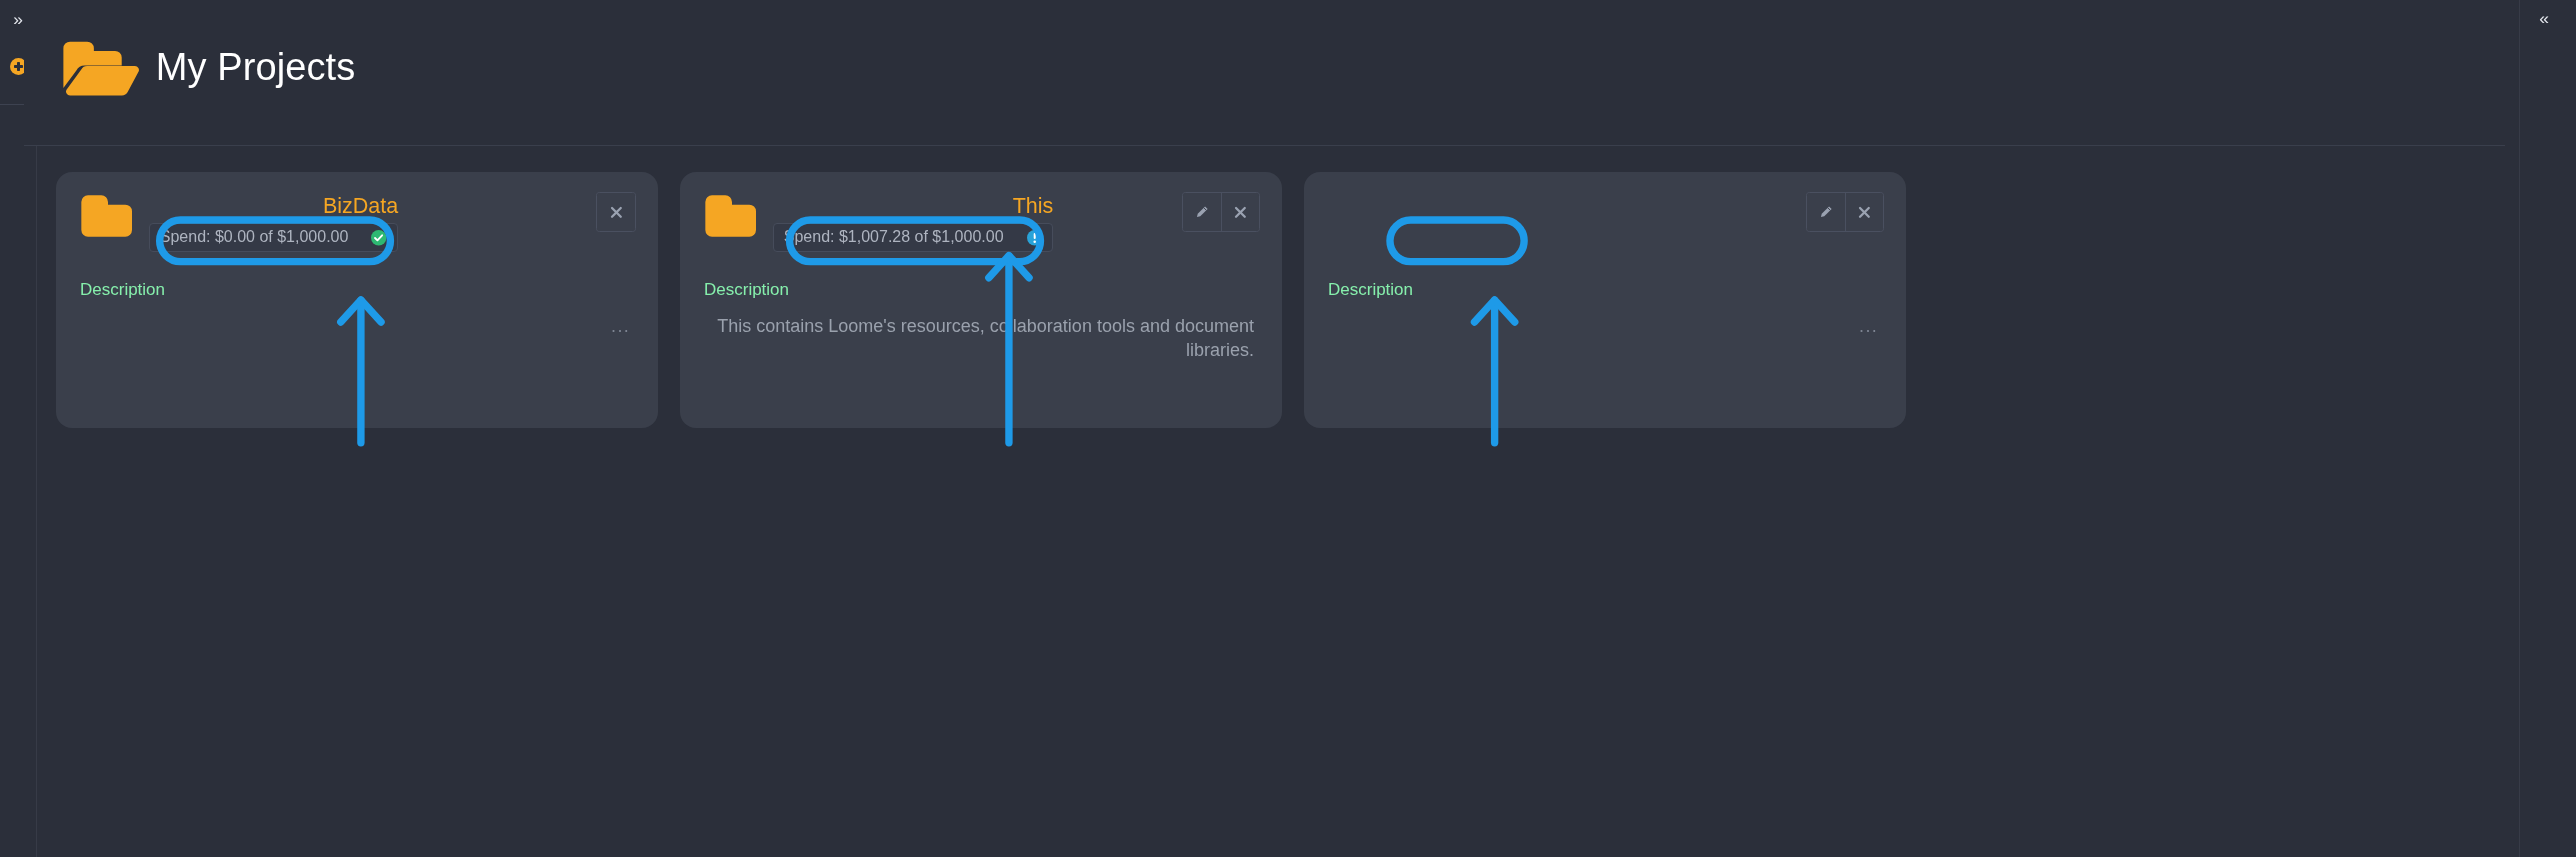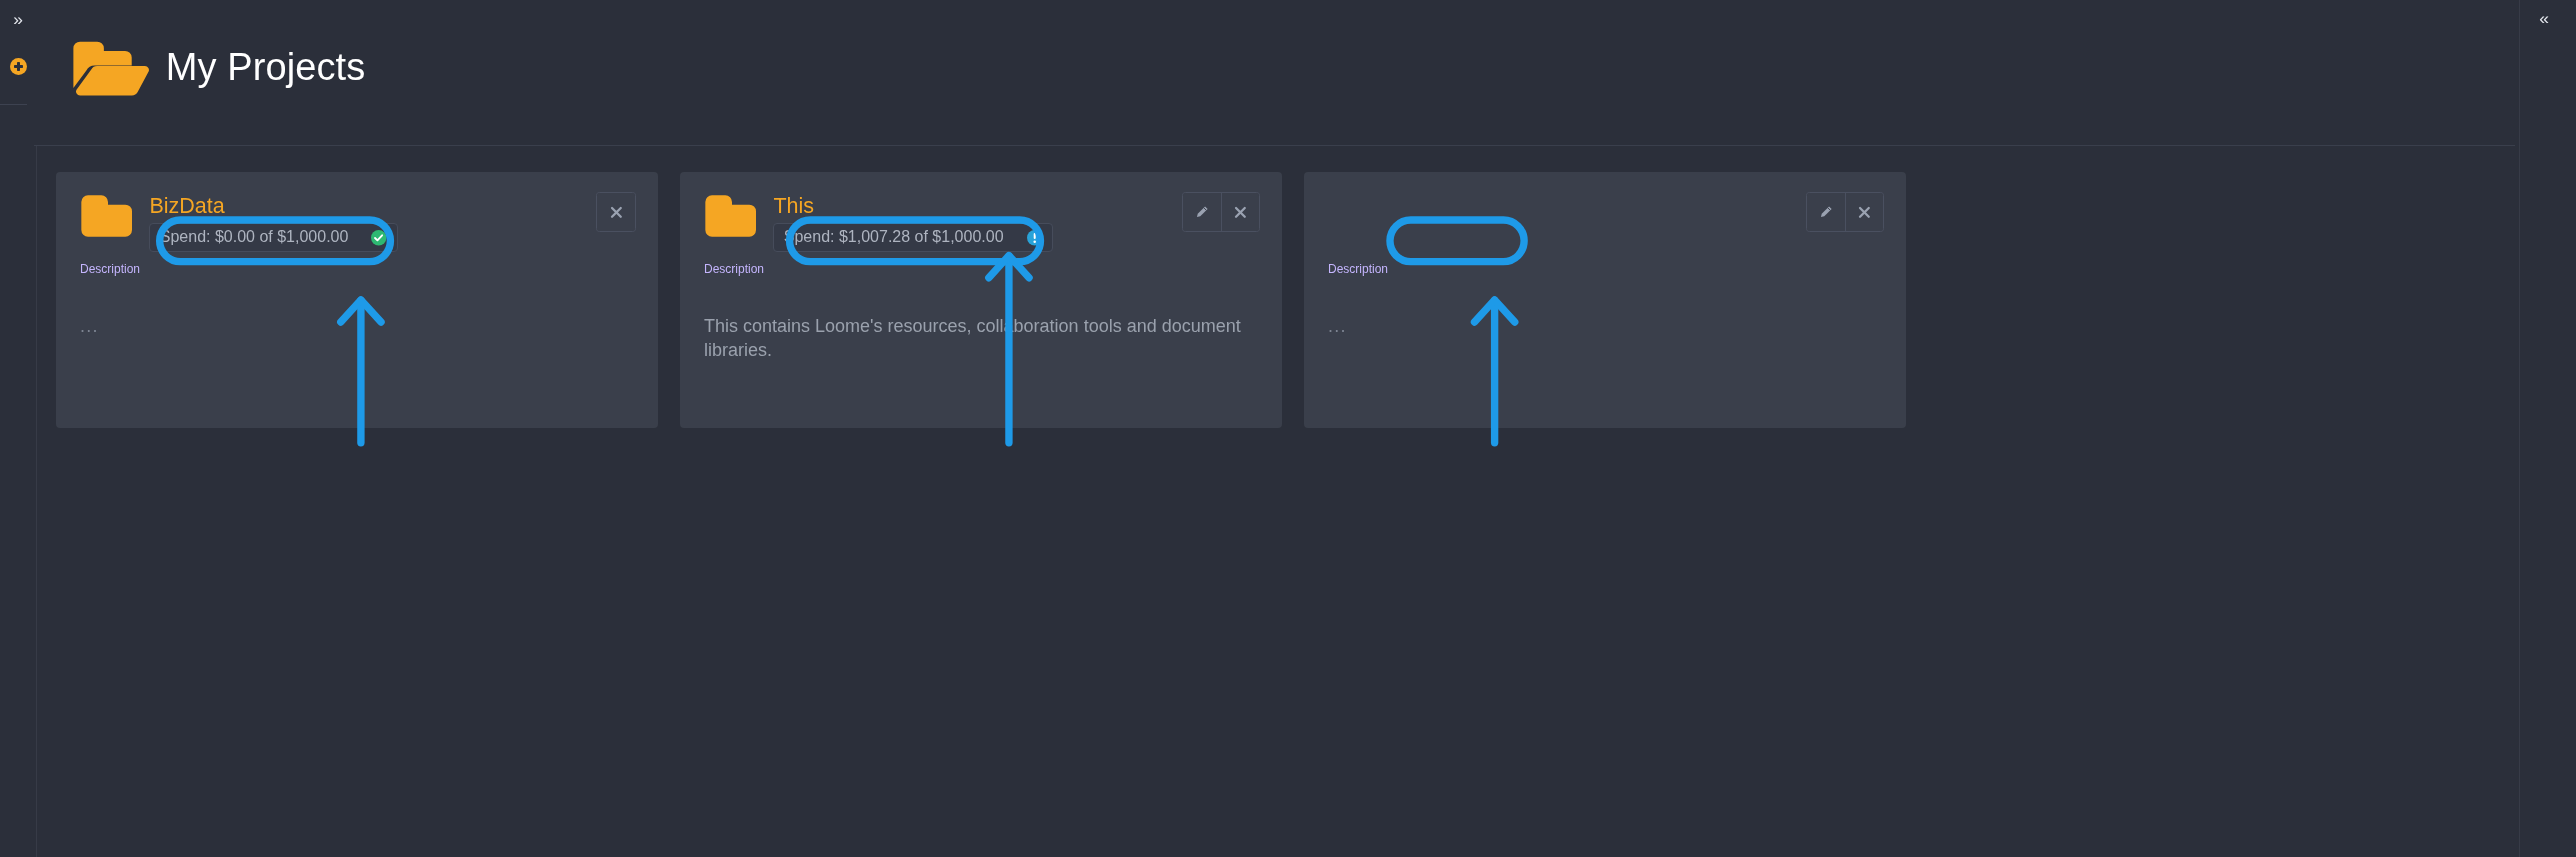--- a/index.html
+++ b/index.html
@@ -86,21 +86,21 @@
     color: #e6e9ef;
     font-size: 17.4px;
     line-height: 1;
     cursor: pointer;
     user-select: none;
   }
 
   
   .page-header {
     position: absolute;
-    left: 34px; top: 0;
+    left: 24px; top: 0;
     width: 2481px;
     height: 146px;
     background: #2b2f3a;
     border-bottom: 0.7px solid #3a3f4c;
   }
   .header-inner {
     position: absolute;
     left: 36px; top: 39px;
     display: flex;
     align-items: center;
@@ -124,22 +124,23 @@
     left: 56px; top: 172px;
     width: 1851px;
     display: flex;
     gap: 22px;
   }
   .project-card {
     position: relative;
     width: 602px;
     height: 256px;
     background: #3a3f4b;
-    border-radius: 4px;
+    border-radius: 16px;
     flex: 0 0 auto;
+    text-align: right;
   }
   .card-top {
     position: absolute;
     left: 24px; top: 21.5px;
     display: flex;
     align-items: flex-start;
     gap: 17.4px;
   }
   .card-folder { width: 52px; height: 44px; flex: 0 0 auto; }
   .card-heading { padding-top: 1.3px; }
@@ -185,23 +186,23 @@
     display: flex; align-items: center; justify-content: center;
     cursor: pointer;
     border: none;
     padding: 0;
   }
   .act-btn + .act-btn { border-left: 0.7px solid #4a5060; }
   .act-btn svg { display: block; }
 
   .desc-label {
     position: absolute;
-    left: 24px; top: 90px;
-    font-size: 12px;
-    color: #c4b5fd;
+    left: 24px; top: 108px;
+    font-size: 17px;
+    color: #86efac;
   }
   .desc-body {
     position: absolute;
     left: 24px; top: 143px;
     width: 550px;
     font-size: 18px;
     line-height: 1.33;
     color: #9aa1ad;
   }
   .desc-body.placeholder { color: #7d8492; letter-spacing: 1.3px; }

